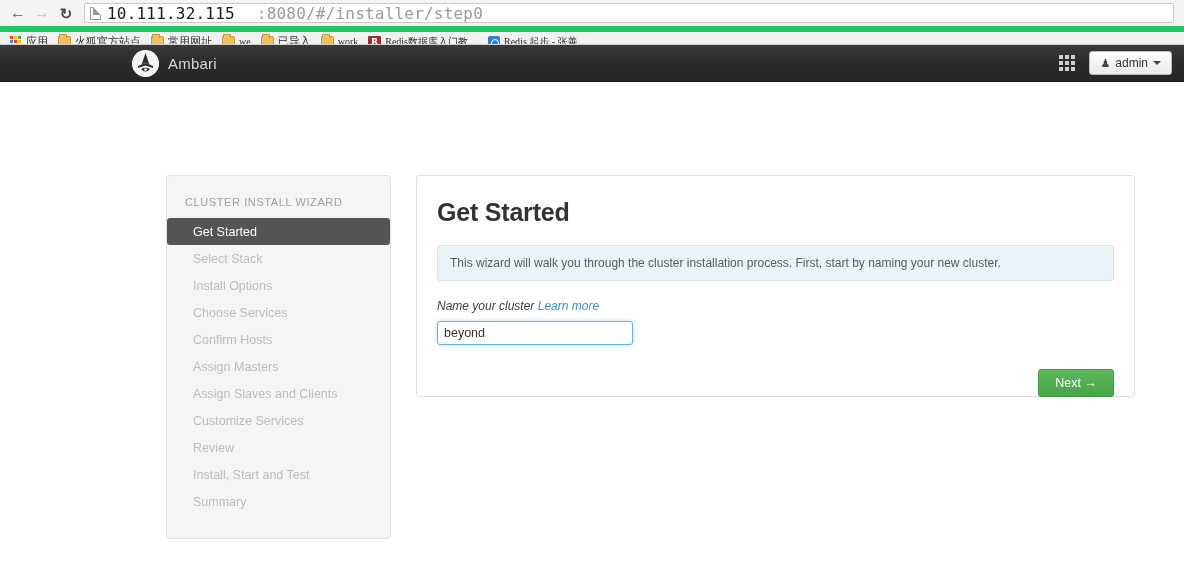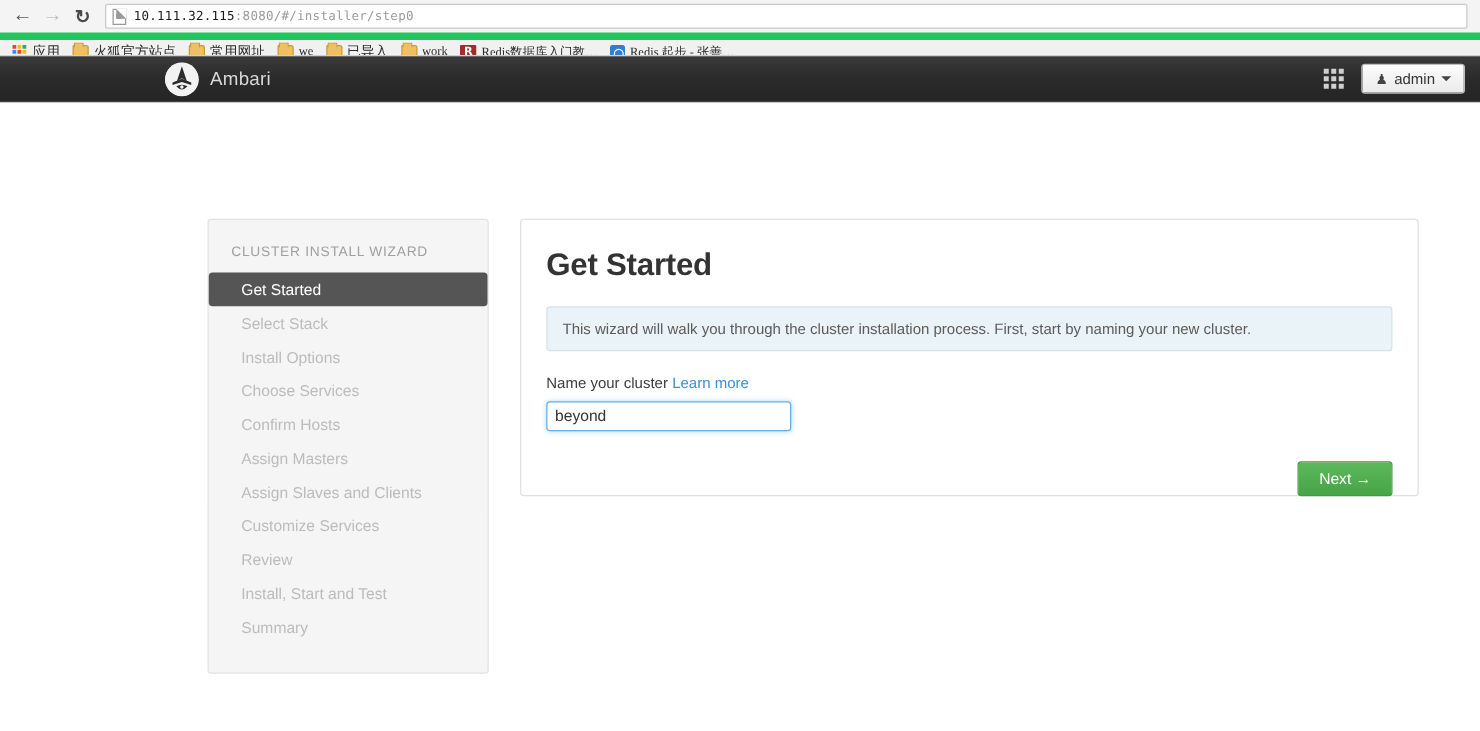--- a/index.html
+++ b/index.html
@@ -40,40 +40,40 @@
     margin-left: 6px;
     margin-right: 4px;
     height: 20px;
     background: #ffffff;
     border: 1px solid #c9c9c9;
     border-radius: 2px;
     display: flex;
     align-items: center;
     padding: 0 5px;
     font-family: "DejaVu Sans Mono", monospace;
-    font-size: 10px;
+    font-size: 16px;
   }
   #page-icon {
     width: 11px; height: 13px;
     border: 1px solid #9a9a9a;
     background: #fff;
     margin-right: 6px;
     position: relative;
     flex: none;
   }
   #page-icon::after {
     content: "";
     position: absolute;
     top: -1px; right: -1px;
     border-width: 4px;
     border-style: solid;
     border-color: #ffffff #ffffff #9a9a9a #9a9a9a;
   }
   .url-host { color: #1a1a1a; letter-spacing: .2px; }
-  .url-path { color: #9b9b9b; letter-spacing: .2px; }
+  .url-path { color: #9b9b9b; letter-spacing: .2px; margin-left: 22px; }
 
   
   #bookmarks-row {
     height: 18px;
     display: flex;
     align-items: flex-start;
     padding: 0 5px;
     background: #f1f1f1;
     border-top: 6px solid #22c55e;
     overflow: hidden;
@@ -273,20 +273,21 @@
     border: 1px solid #d3e3ea;
     border-radius: 3px;
     padding: 10px 12px;
     font-size: 12px;
     color: #5b5b5b;
   }
   #field-label-row {
     margin-top: 18px;
     font-size: 12px;
     color: #3c3c3c;
+    font-style: italic;
   }
   #learn-more {
     color: #3a8fd4;
     text-decoration: none;
     cursor: pointer;
   }
   #cluster-input {
     margin-top: 8px;
     width: 196px;
     height: 24px;

